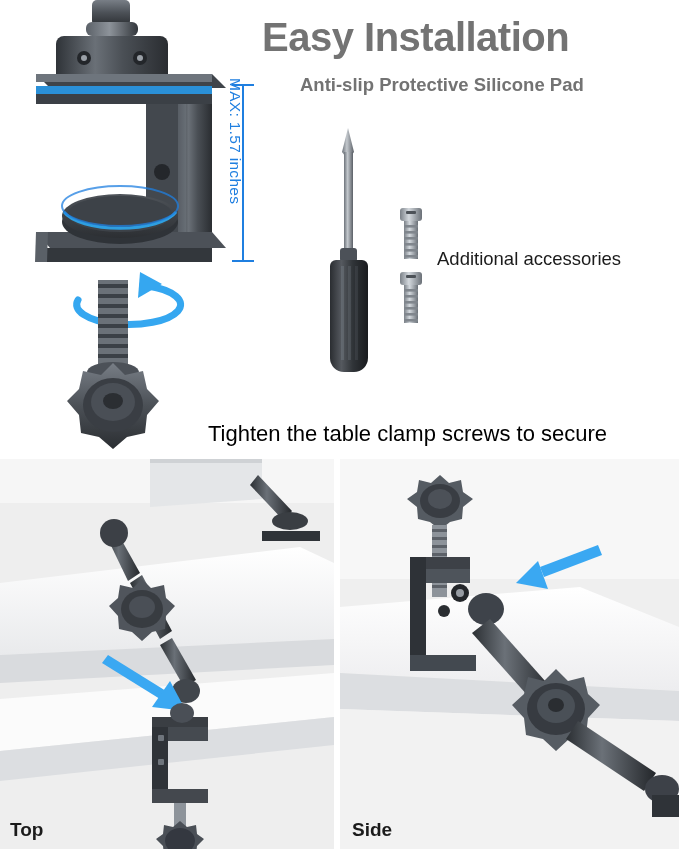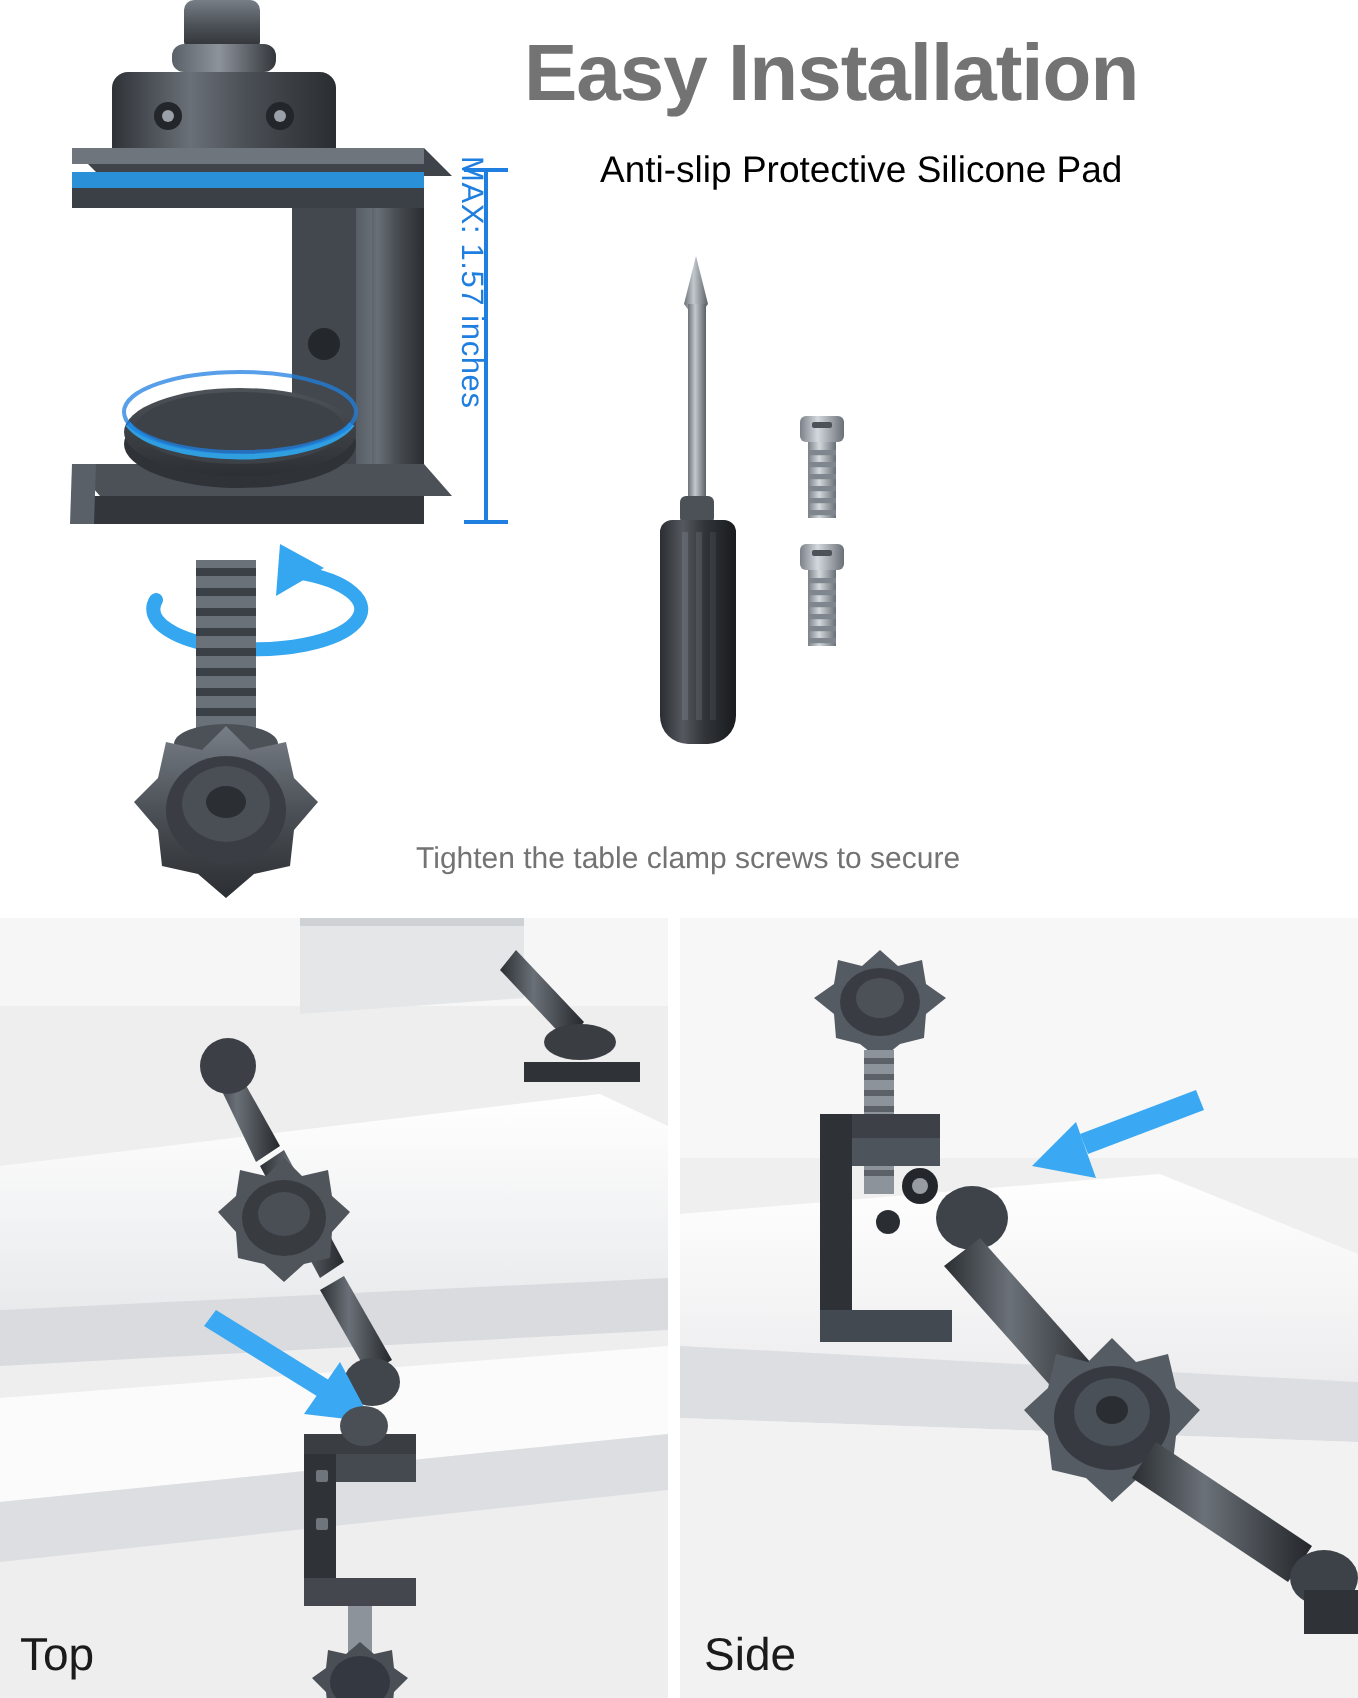--- a/index.html
+++ b/index.html
@@ -1,55 +1,56 @@
 <!DOCTYPE html>
 <html><head>
 <meta charset="utf-8">
 <style>
   html,body{margin:0;padding:0;background:#ffffff;}
   body{width:679px;height:849px;overflow:hidden;font-family:"Liberation Sans",sans-serif;color:#1b1b1b;}
   .page{position:relative;width:679px;height:849px;background:#fff;}
 
   
   .headline{position:absolute;left:262px;top:16px;width:410px;font-size:40px;font-weight:700;color:#737373;letter-spacing:-0.5px;line-height:1.05;}
-  .subhead{position:absolute;left:300px;top:74px;width:380px;font-size:18.5px;font-weight:400;color:#000000;}
+  .subhead{position:absolute;left:300px;top:74px;width:380px;font-size:18.5px;font-weight:700;color:#737373;}
   .accessories-label{position:absolute;left:437px;top:248px;font-size:18.5px;color:#1b1b1b;}
-  .tighten-label{position:absolute;left:208px;top:421px;font-size:15px;color:#737373;}
+  .tighten-label{position:absolute;left:208px;top:421px;font-size:22px;color:#000000;}
   .max-label{position:absolute;left:226px;top:78px;font-size:15.5px;color:#1f7fe0;font-weight:500;
              writing-mode:vertical-rl;text-orientation:mixed;letter-spacing:0.3px;}
 
   
   .clampwrap{position:absolute;left:0;top:0;width:262px;height:452px;}
 
   
   .dimline{position:absolute;left:242px;top:84px;width:2px;height:178px;background:#1f7fe0;}
   .dimcap{position:absolute;width:22px;height:2px;background:#1f7fe0;left:232px;}
 
   
   .tools{position:absolute;left:320px;top:120px;width:130px;height:280px;}
 
   
   .divider-h{position:absolute;left:0;top:456px;width:679px;height:3px;background:#ffffff;}
   .divider-v{position:absolute;left:336px;top:456px;width:4px;height:393px;background:#ffffff;}
   .panel{position:absolute;top:459px;height:390px;overflow:hidden;}
   .panel.left{left:0;width:334px;}
   .panel.right{left:340px;width:339px;}
-  .panel-label{position:absolute;bottom:8px;font-size:23px;color:#1b1b1b;}
+  .panel-label{position:absolute;bottom:8px;font-size:19px;color:#1b1b1b;font-weight:bold;}
   .panel.left .panel-label{left:10px;}
   .panel.right .panel-label{left:12px;text-align:center;}
 
   svg{display:block;}
 </style>
 </head>
 <body>
 
 <div class="page">
 
   <div class="headline">Easy Installation</div>
   <div class="subhead">Anti-slip Protective Silicone Pad</div>
+  <div class="accessories-label">Additional accessories</div>
   <div class="tighten-label">Tighten the table clamp screws to secure</div>
   <div class="max-label">MAX: 1.57 inches</div>
 
   <div class="dimline"></div>
   <div class="dimcap" style="top:84px;"></div>
   <div class="dimcap" style="top:260px;"></div>
 
   <div class="clampwrap">
     <svg width="262" height="452" viewBox="0 0 262 452">
       <defs>

